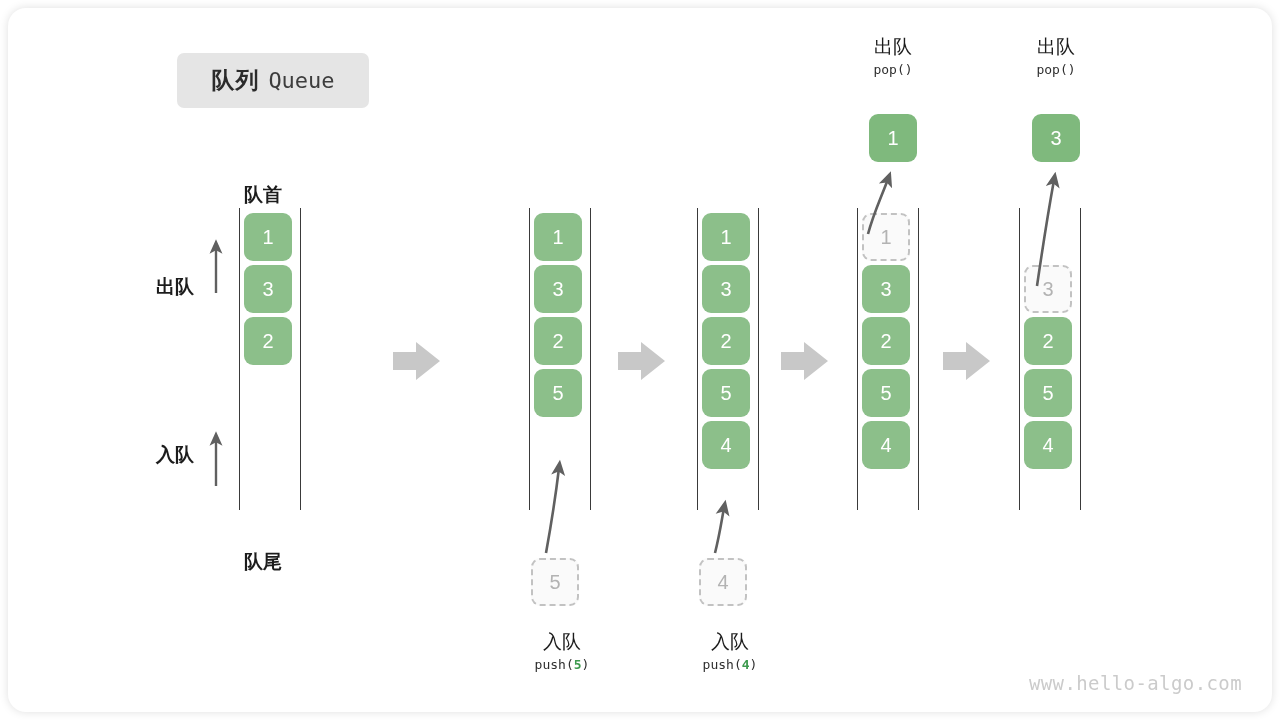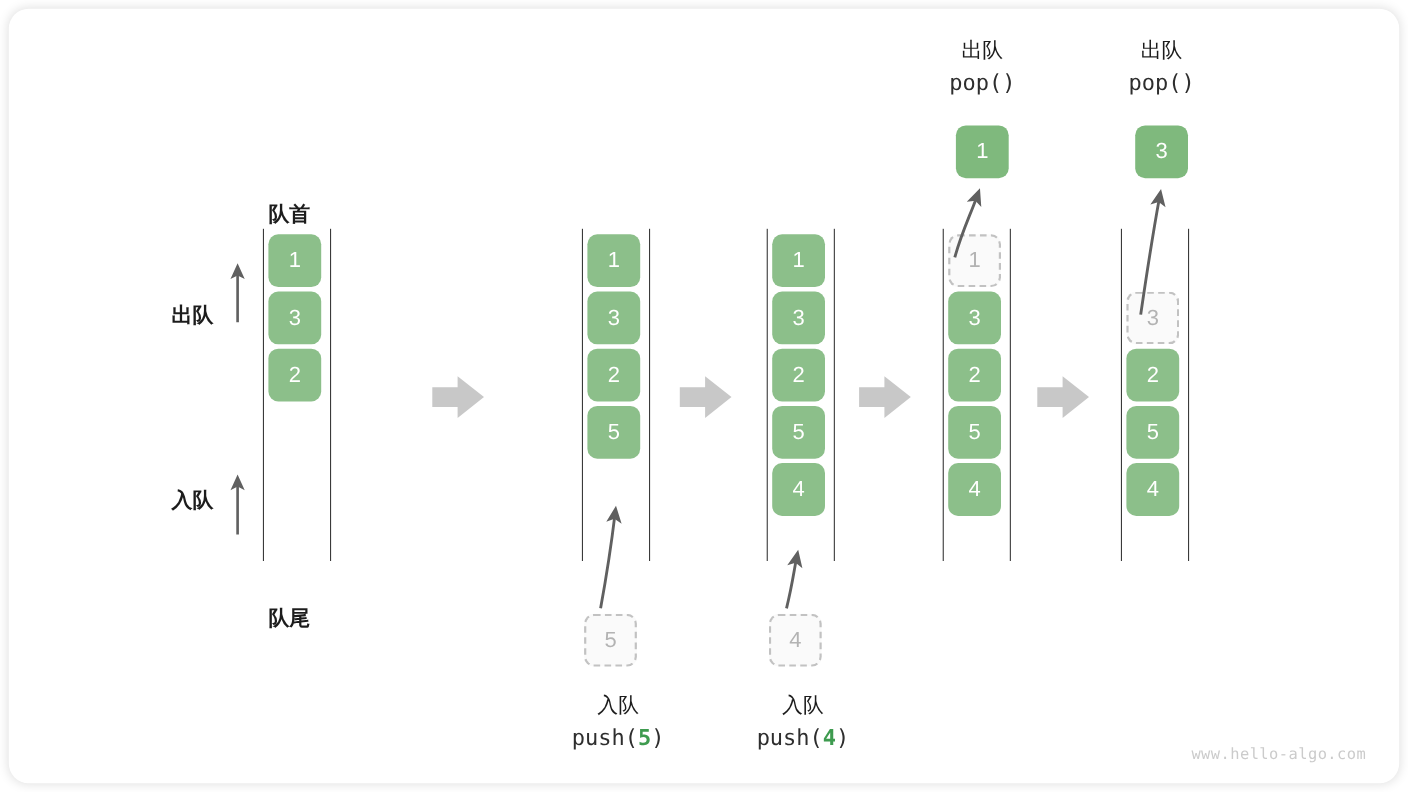--- a/index.html
+++ b/index.html
@@ -66,21 +66,21 @@
     line-height: 1.45;
   }
   .mono-lbl .cn {
     display: block;
     font-size: 19px;
     color: #1c1c1c;
     font-family: "Liberation Sans", sans-serif;
   }
   .mono-lbl .code {
     display: block;
-    font-size: 20px;
+    font-size: 13px;
     color: #2e2e2e;
     font-family: "DejaVu Sans Mono", "Liberation Mono", monospace;
   }
   .mono-lbl .code em {
     font-style: normal;
     color: #3e9b4f;
     font-weight: bold;
   }
 
   
@@ -131,30 +131,34 @@
     height: 704px;
     pointer-events: none;
   }
 
   
   .watermark {
     position: absolute;
     right: 30px;
     bottom: 18px;
     font-family: "DejaVu Sans Mono", "Liberation Mono", monospace;
-    font-size: 14px;
+    font-size: 19px;
     color: #cbcbcb;
     letter-spacing: 0.4px;
   }
 </style>
 </head>
 <body>
 
 <div id="canvas">
 
+  <div class="title-badge">
+    <span class="title-cn">队列</span>
+    <span class="title-en">Queue</span>
+  </div>
 
   <div class="lbl" style="left:236px; top:158px;margin-top:16px;">队首</div>
   <div class="lbl" style="left:236px; top:541px;">队尾</div>
   <div class="lbl" style="left:148px; top:266px;">出队</div>
   <div class="lbl" style="left:148px; top:434px;">入队</div>
 
   <div class="column" id="col-0" style="left:231px; top:200px; width:62px; height:302px;">
     <div class="rail left"></div>
     <div class="rail right"></div>
     <div class="cell filled" style="left:5px; top:5px;">1</div>

